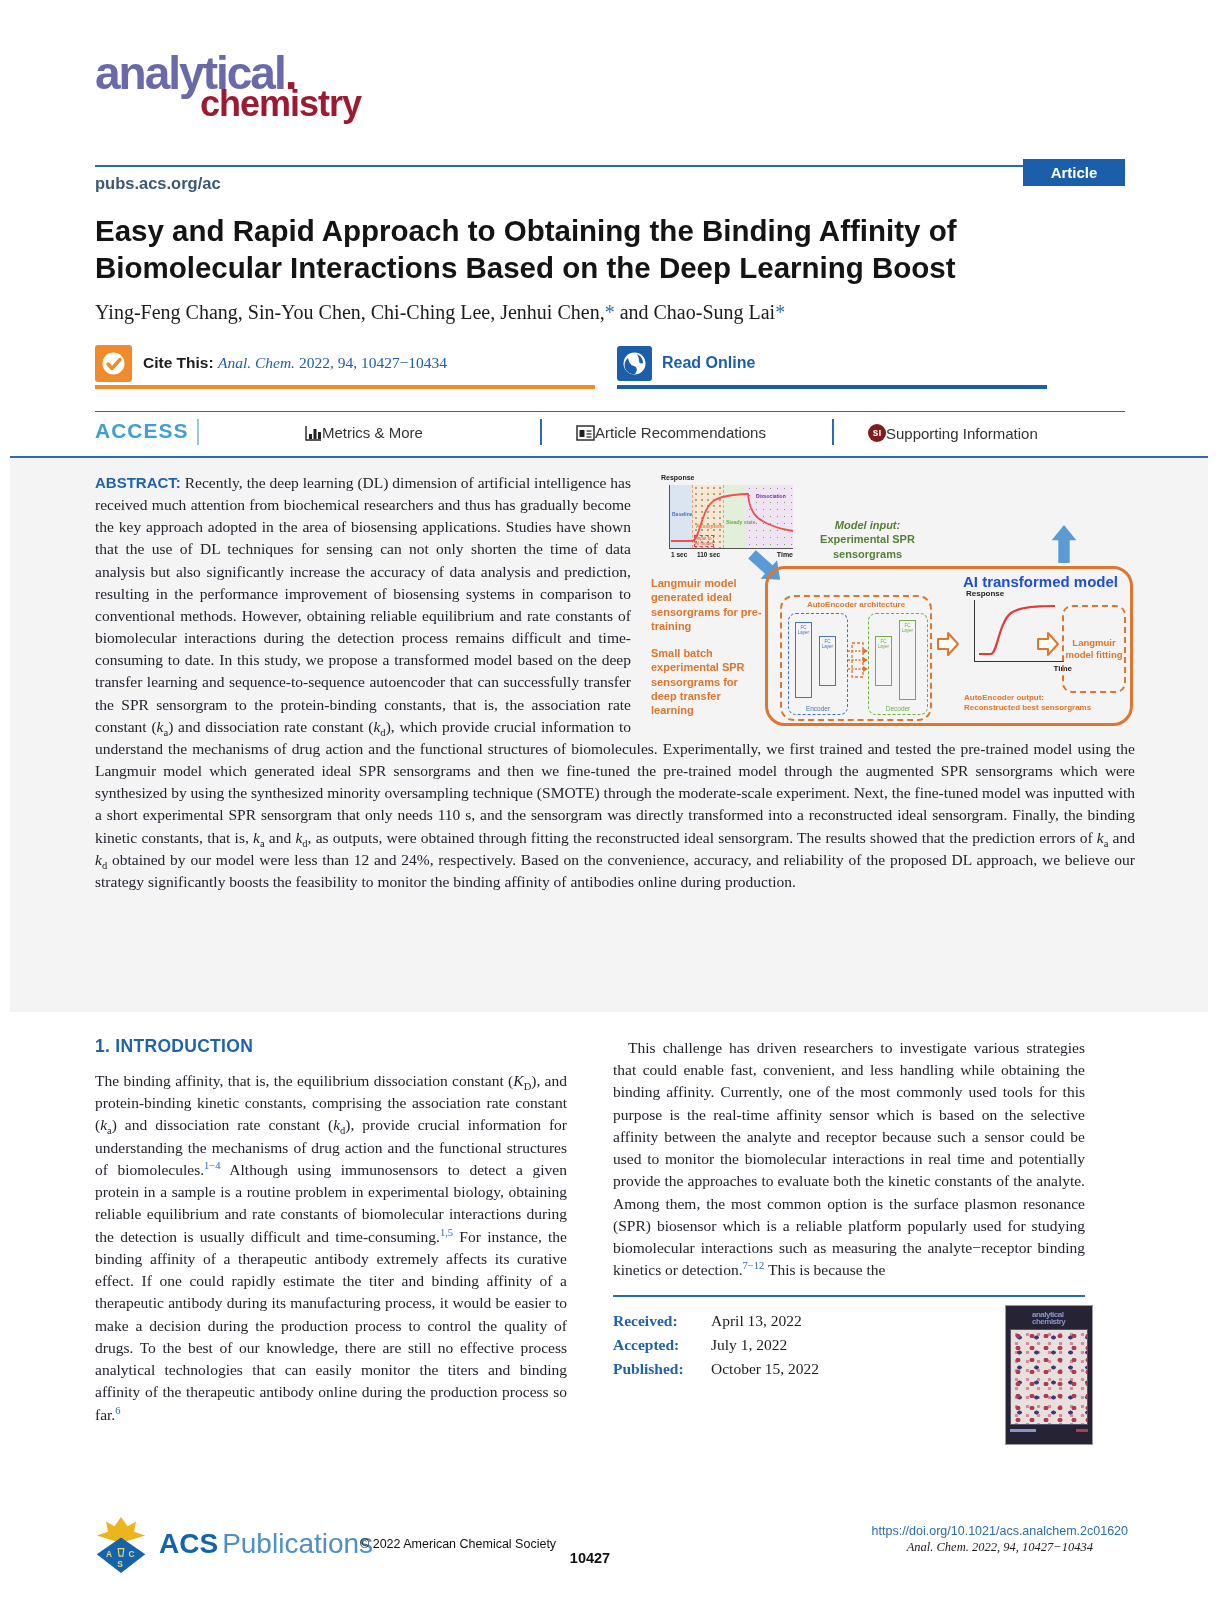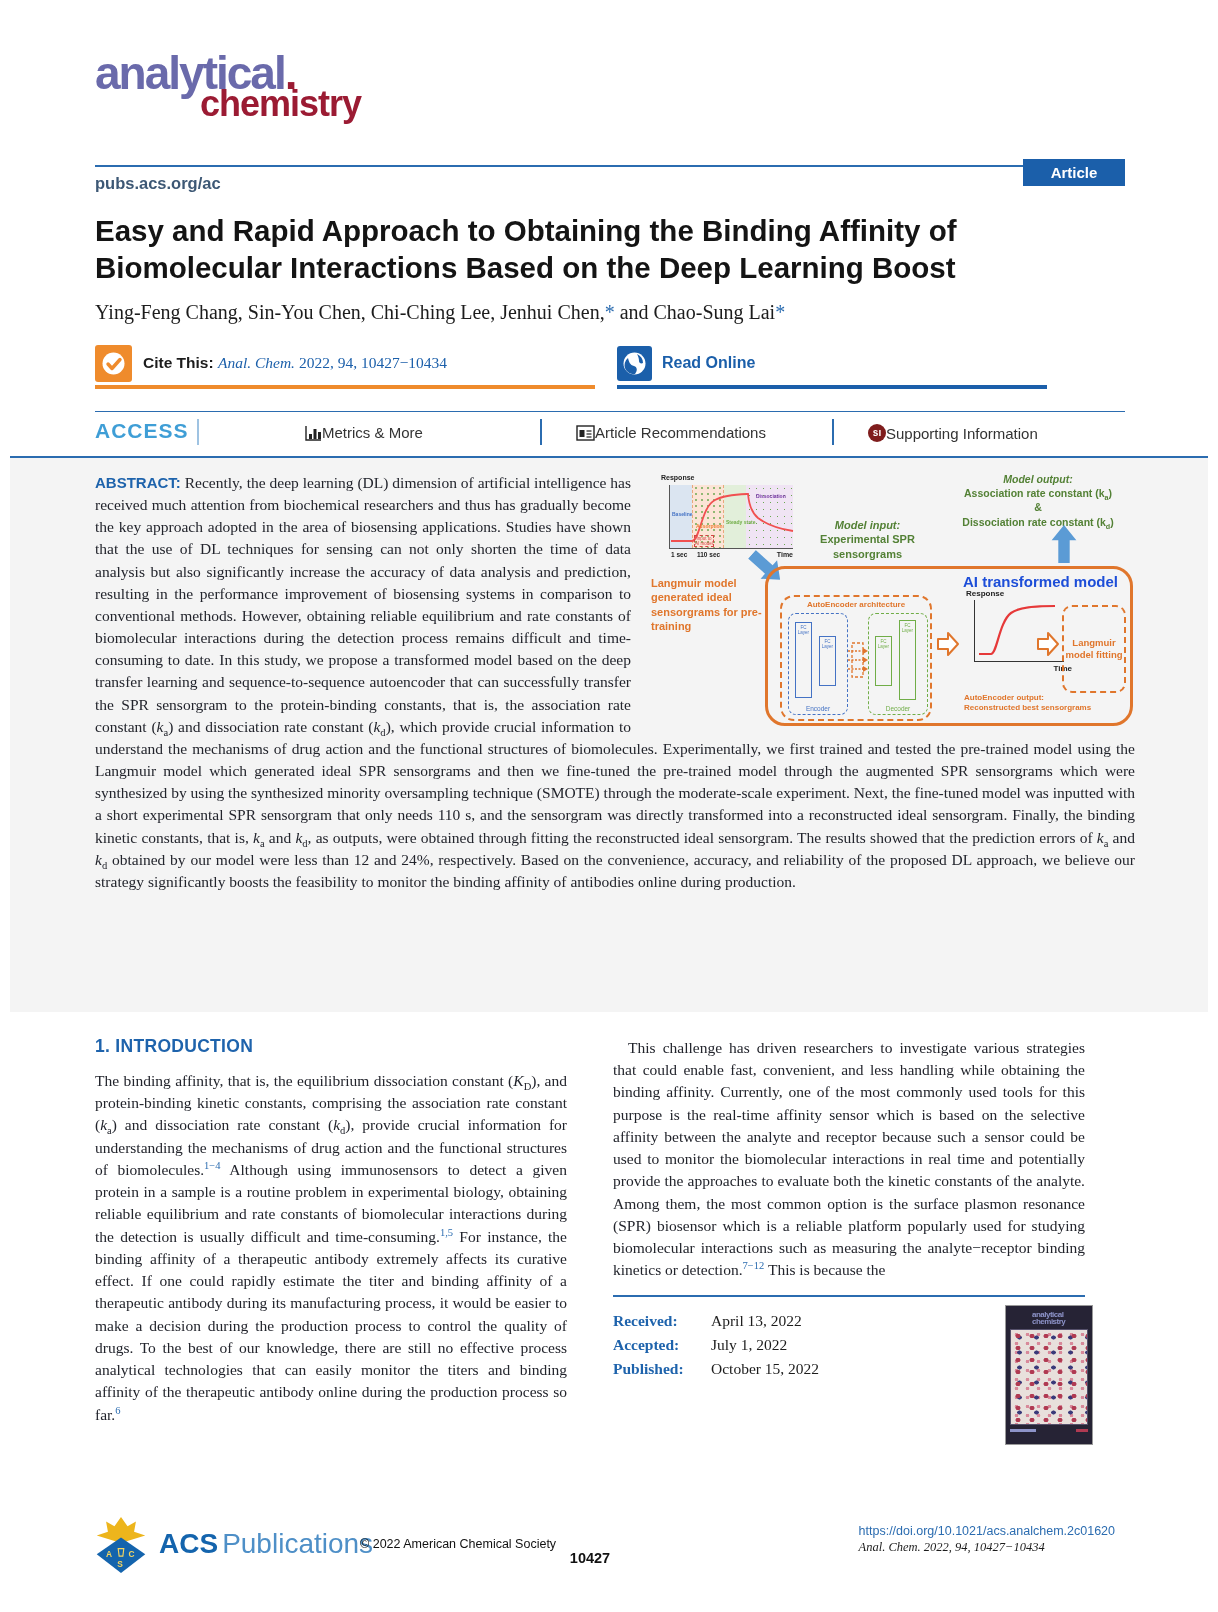--- a/index.html
+++ b/index.html
@@ -137,21 +137,21 @@
   .cover-bar { margin-top:4px; height:5px; display:flex; justify-content:space-between; }
   .cover-bar i { display:block; width:26px; height:3px; background:#8d93c8; }
 
   
   .footer-logo { left:93px; top:1513px; display:flex; align-items:center; gap:10px; }
   .footer-logo .acs { font:bold 28px "Liberation Sans",sans-serif; color:#1464ad; }
   .footer-logo .pubs { font:28px "Liberation Sans",sans-serif; color:#4e8fc7; }
   .copyright { left:360px; top:1537px; font:12.5px "Liberation Sans",sans-serif; color:#111; }
   .page-num { left:555px; top:1550px; width:70px; text-align:center;
               font:bold 14.5px "Liberation Sans",sans-serif; color:#111; }
-  .doi-block { right:103px; top:1524px; text-align:left;
+  .doi-block { right:90px; top:1524px; text-align:center;
                font:12.5px "Liberation Sans",sans-serif; }
   .doi-link { color:#2b6cb0; }
   .footer-cite { font:italic 12.5px "Liberation Serif",serif; color:#1c1c1c; margin-top:2px; }
 </style>
 </head>
 <body>
 
 <div class="abs logo-top"><span>analytical</span><span class="logo-dot">.</span></div>
 <div class="abs logo-bottom">chemistry</div>
 <div class="abs header-rule"></div>
@@ -238,32 +238,27 @@
     <svg class="arr" style="left:100px;top:84px;transform:rotate(42deg);" width="38" height="26" viewBox="0 0 40 26">
       <polygon points="0,7 24,7 24,0 40,13 24,26 24,19 0,19" fill="#5b9bd5"></polygon>
     </svg>
 
     <div class="f-minput">
       <div style="font-style:italic">Model input:</div>
       <div>Experimental SPR</div>
       <div>sensorgrams</div>
     </div>
 
-    <div class="f-moutput">
-      <div style="font-style:italic">Model output:</div>
-      <div class="rich">Association rate constant (k<sub>a</sub>)</div>
-      <div>&amp;</div>
-      <div class="rich">Dissociation rate constant (k<sub>d</sub>)</div>
-    </div>
 
     <svg class="arr" style="left:398px;top:60px;transform:rotate(-90deg);" width="38" height="28" viewBox="0 0 40 26">
       <polygon points="0,7 24,7 24,0 40,13 24,26 24,19 0,19" fill="#5b9bd5"></polygon>
     </svg>
 
     <div class="f-note" style="top:106px;">Langmuir model generated ideal sensorgrams for pre-training</div>
+    <div class="f-note" style="top:176px;">Small batch experimental SPR sensorgrams for deep transfer learning</div>
 
     <div class="f-main">
       <div class="f-main-title">AI transformed model</div>
 
       <div class="f-ae">
         <div class="f-ae-title">AutoEncoder architecture</div>
         <div class="f-enc">
           <div class="fc-rect" style="left:6px;top:8px;width:17px;height:76px;">
               <span>FC</span>
               <span>Layer</span>

